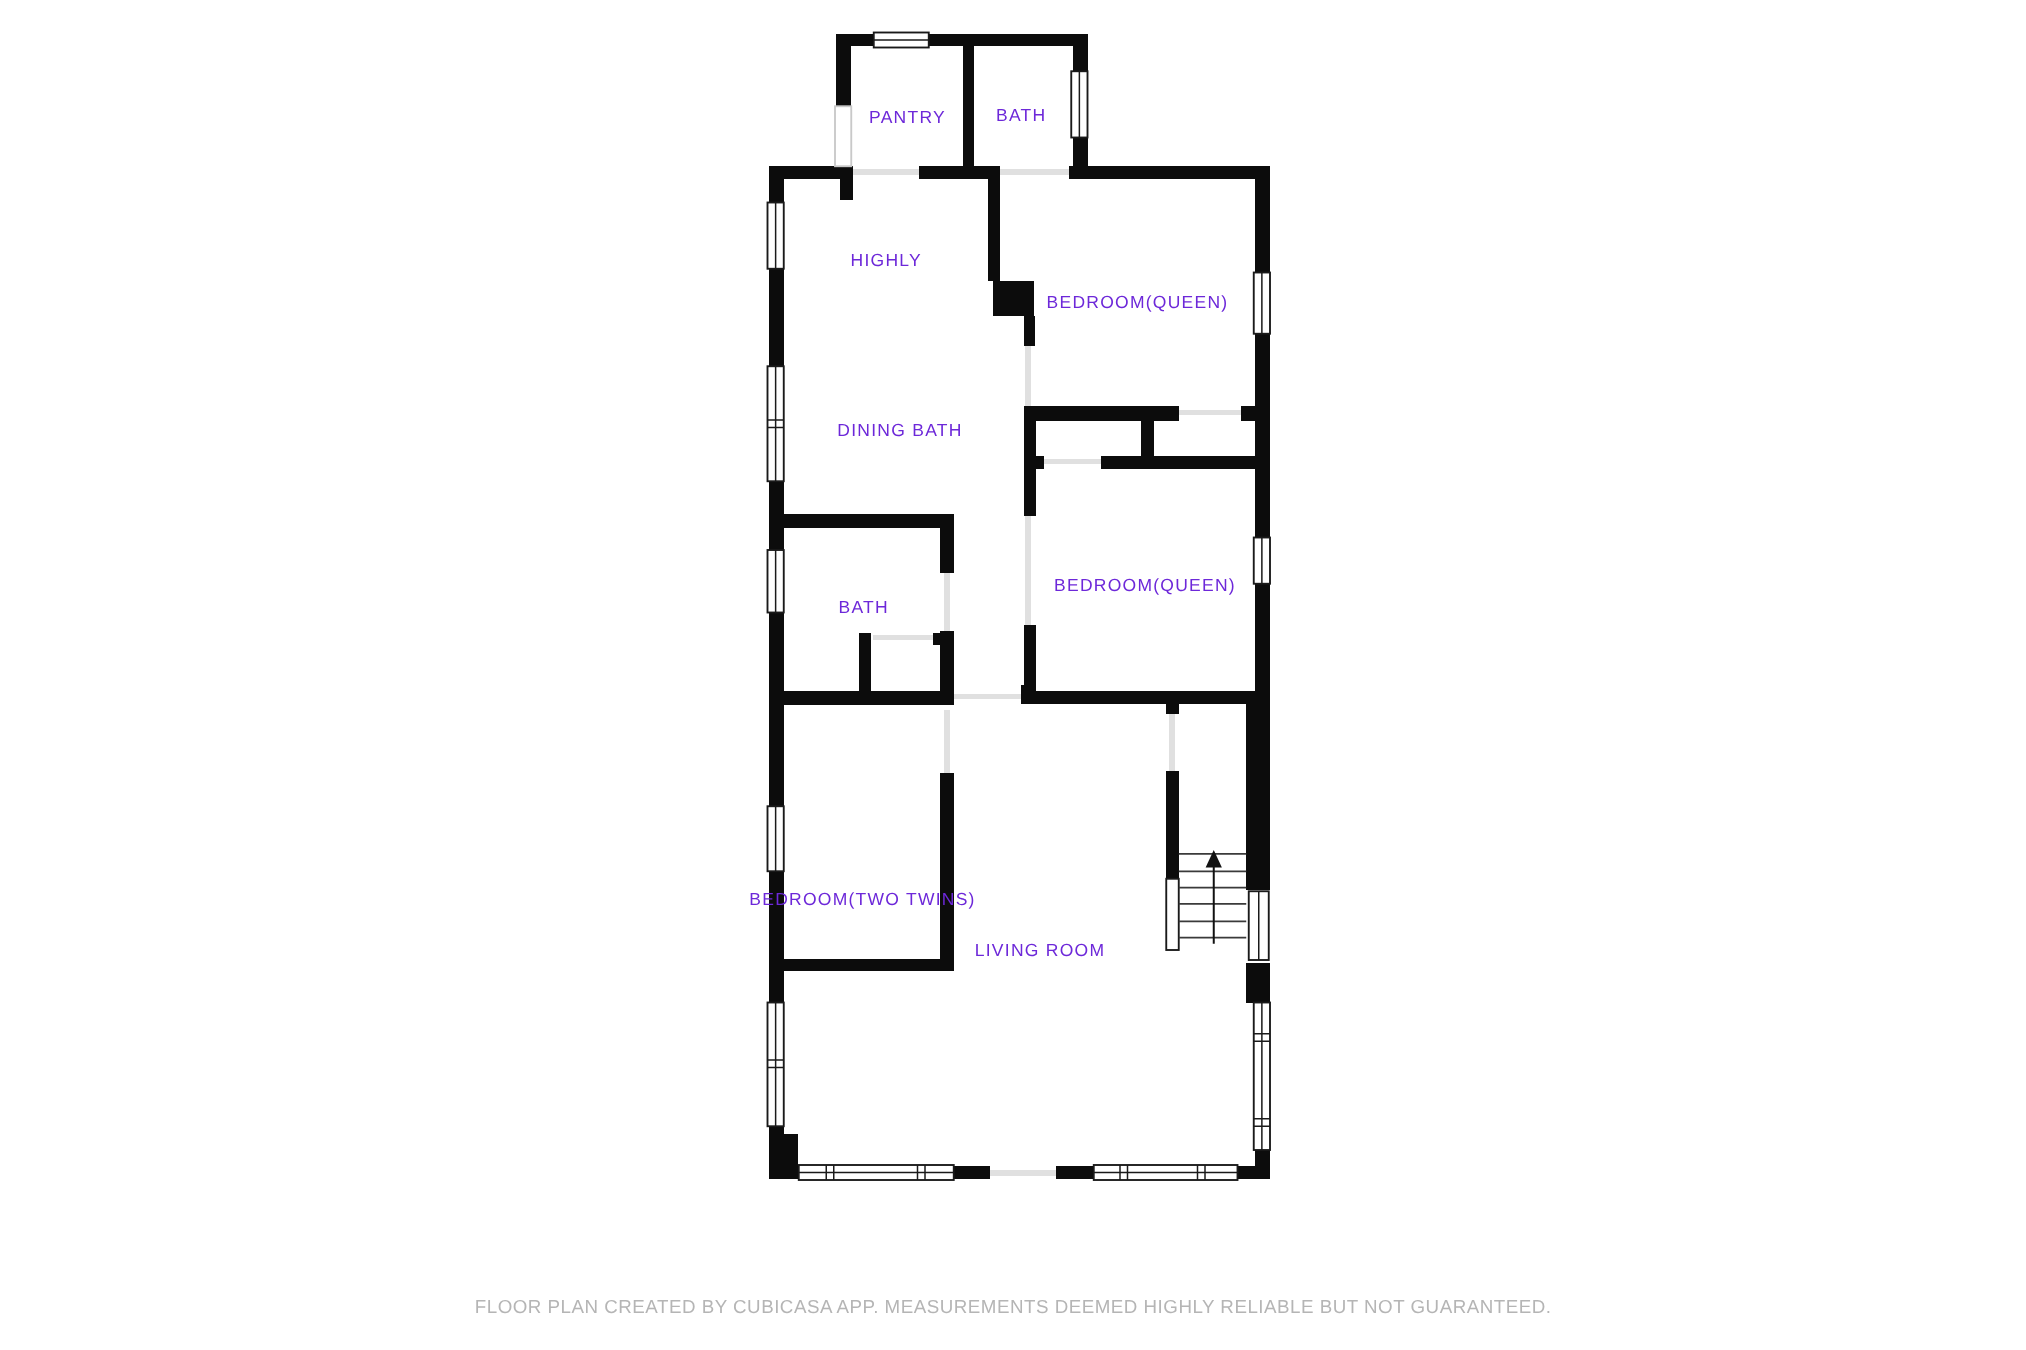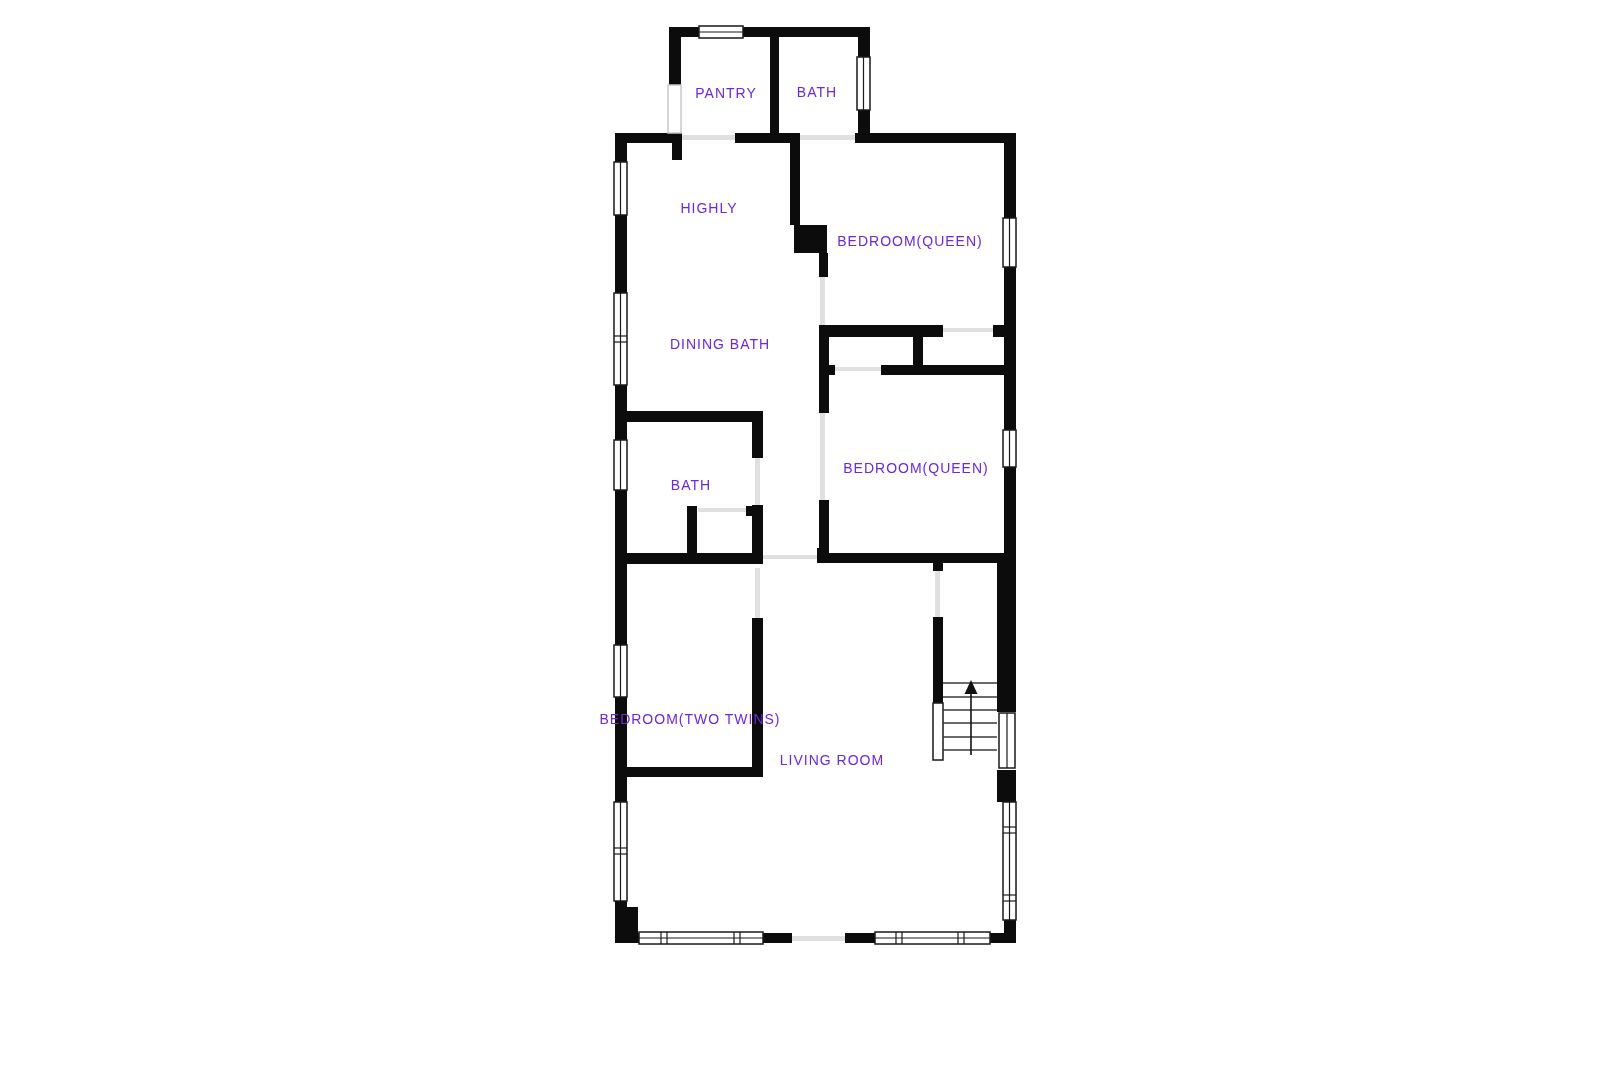--- a/index.html
+++ b/index.html
@@ -224,14 +224,15 @@
   <div class="room-label" style="left:726px; top:93px;">PANTRY</div>
   <div class="room-label" style="left:817px; top:92px;">BATH</div>
   <div class="room-label" style="left:709px; top:208px;">HIGHLY</div>
   <div class="room-label" style="left:910px; top:241px;">BEDROOM(QUEEN)</div>
   <div class="room-label" style="left:720px; top:344px;">DINING BATH</div>
   <div class="room-label" style="left:691px; top:485px;">BATH</div>
   <div class="room-label" style="left:916px; top:468px;">BEDROOM(QUEEN)</div>
   <div class="room-label" style="left:690px; top:677px;margin-top:42px;">BEDROOM(TWO TWINS)</div>
   <div class="room-label" style="left:832px; top:744px;margin-top:16px;">LIVING ROOM</div>
 
+  <div class="footer-note">FLOOR PLAN CREATED BY CUBICASA APP. MEASUREMENTS DEEMED HIGHLY RELIABLE BUT NOT GUARANTEED.</div>
 
 </div>
 
 </body></html>

